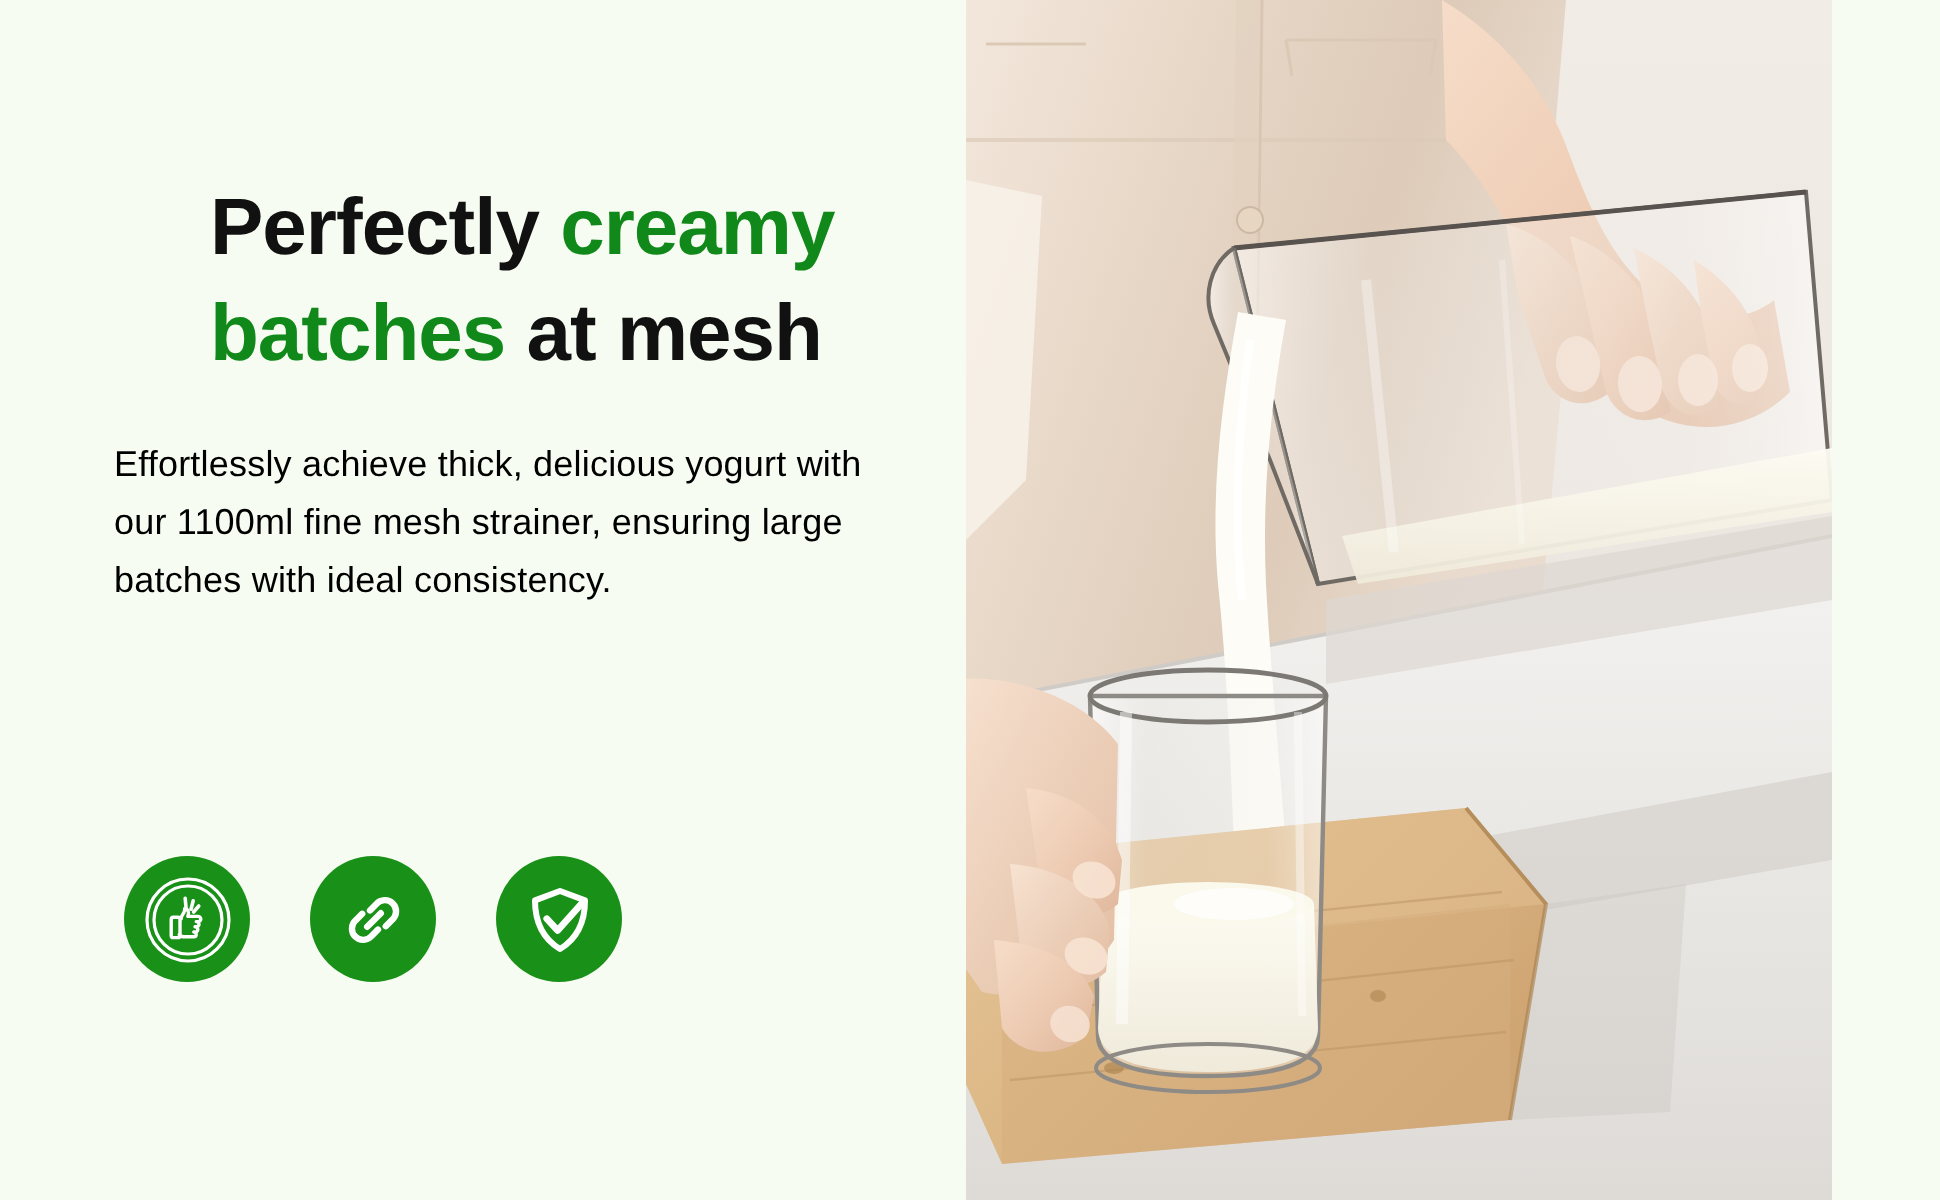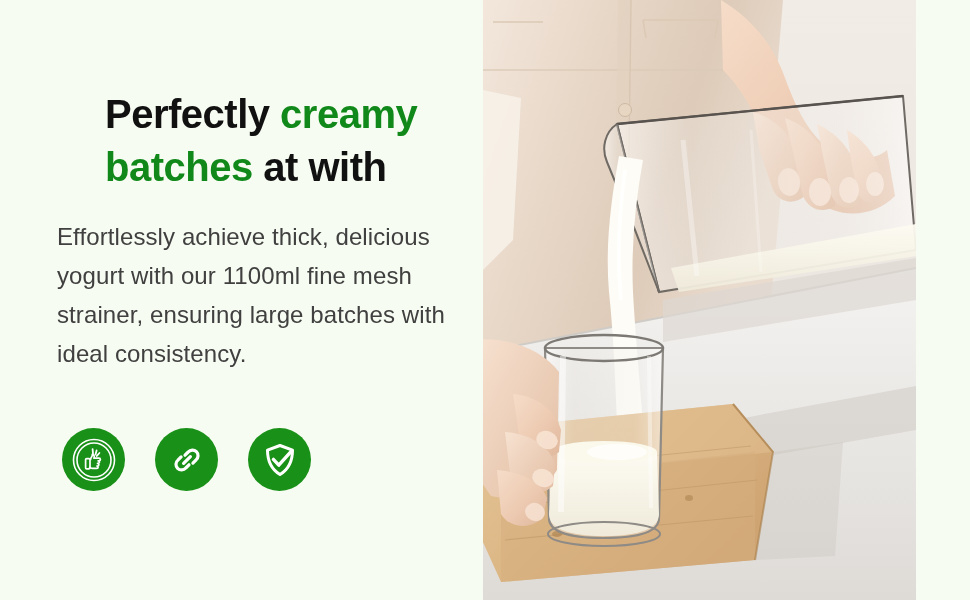--- a/index.html
+++ b/index.html
@@ -40,25 +40,25 @@
     letter-spacing:-0.5px;
     color:#111111;
     margin-left:48px;
   }
   .headline .hl-green { color:#11891a; }
 
   .subcopy {
     position:absolute;
     left:57px; top:218px;
     width:390px;
-    font-size:24px;
+    font-size:18px;
     font-weight:300;
     line-height:1.62;
     letter-spacing:0.1px;
-    color:#404040;
+    color:#000000;
   }
 
   
   .icon-row {
     position:absolute;
     left:62px; top:428px;
     display:flex;
     gap:30px;
   }
   .icon-badge {
@@ -89,21 +89,21 @@
     background:#f6fcf1;
   }
 </style>
 </head>
 <body>
 
 <div class="banner">
 
   <div class="copy-panel">
 
-    <h1 class="headline"><span>Perfectly </span><span class="hl-green">creamy</span><br><span class="hl-green">batches</span><span> at with</span></h1>
+    <h1 class="headline"><span>Perfectly </span><span class="hl-green">creamy</span><br><span class="hl-green">batches</span><span> at mesh</span></h1>
 
     <p class="subcopy">Effortlessly achieve thick, delicious yogurt with our 1100ml fine mesh strainer, ensuring large batches with ideal consistency.</p>
 
     <div class="icon-row">
 
       <div class="icon-badge">
         <span>
           <svg width="48" height="48" viewBox="0 0 48 48" fill="none">
             <circle cx="24" cy="24" r="20.5" stroke="#ffffff" stroke-width="1.6"></circle>
             <circle cx="24" cy="24" r="17" stroke="#ffffff" stroke-width="1.6"></circle>

